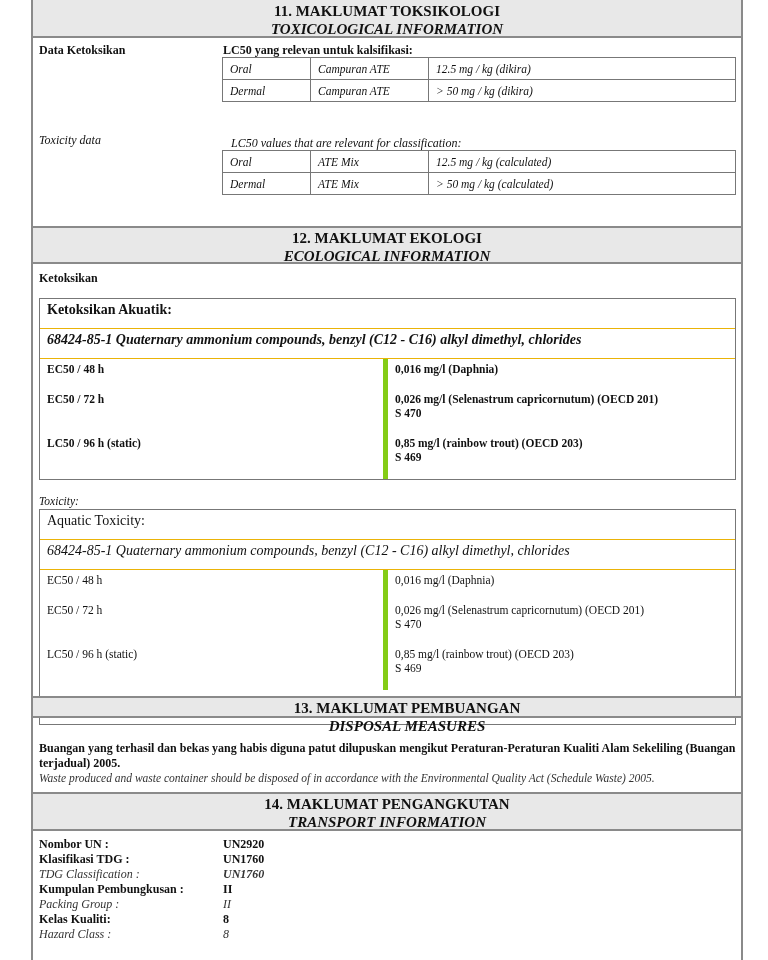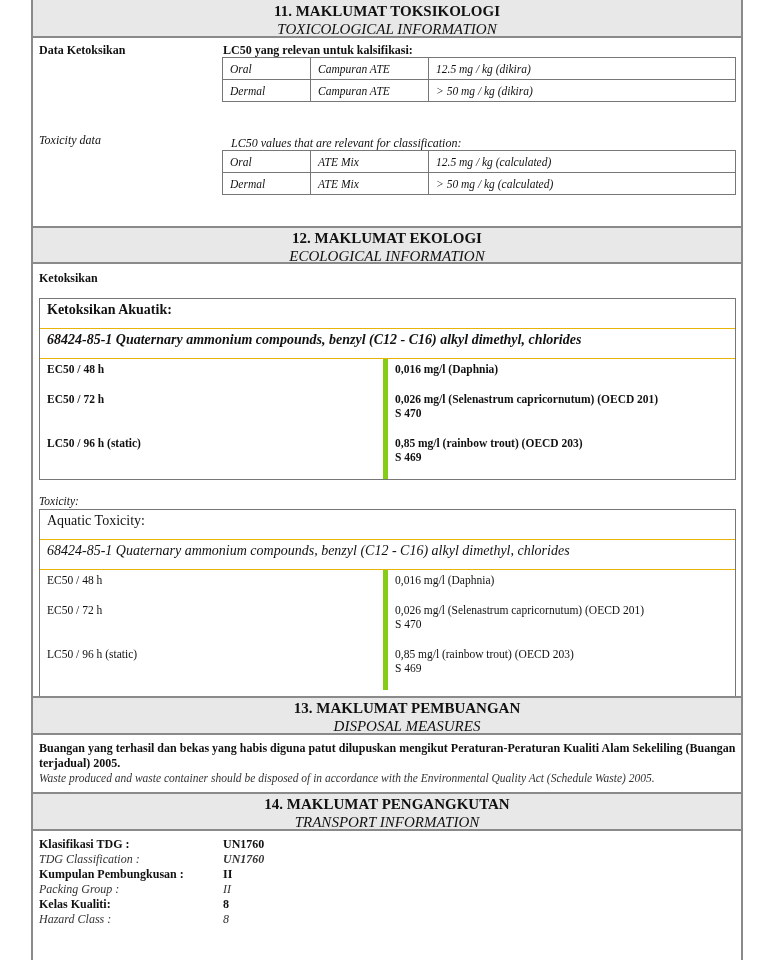--- a/index.html
+++ b/index.html
@@ -4,21 +4,21 @@
 <style>
   html, body { margin: 0; padding: 0; background: #ffffff; }
   body { width: 768px; height: 960px; position: relative; overflow: hidden;
          font-family: "Liberation Serif", "DejaVu Serif", serif; color: #111; }
   .frame { position: absolute; left: 31px; width: 712px; border-left: 2px solid #8a8a8a; border-right: 2px solid #8a8a8a; box-sizing: border-box; }
   .sec-head { position: absolute; left: 31px; width: 712px; box-sizing: border-box;
               background: #e8e8e8; border-top: 2px solid #8a8a8a; border-bottom: 2px solid #8a8a8a;
               border-left: 2px solid #8a8a8a; border-right: 2px solid #8a8a8a;
               text-align: center; font-size: 15px; line-height: 18px; }
   .sec-head .t1 { font-weight: bold; display: block; }
-  .sec-head .t2 { font-style: italic; display: block; }
+  .sec-head .t2 { font-style: italic; display: block; font-weight: bold; }
   .abs { position: absolute; }
   .b { font-weight: bold; }
   .i { font-style: italic; }
   .fs12 { font-size: 12px; }
   .fs11 { font-size: 11.5px; }
   table.small { position: absolute; border-collapse: collapse; font-size: 11.5px; font-style: italic; }
   table.small td { border: 1px solid #777; padding: 0 7px; height: 22px; box-sizing: border-box; }
   .box { position: absolute; left: 39px; width: 697px; border: 1px solid #777; box-sizing: border-box; }
   .box .row { border-bottom: 1px solid #eab308; box-sizing: border-box; padding: 3px 7px; font-size: 14px; }
   .box .row:last-child { border-bottom: none; }
@@ -118,33 +118,34 @@
       <div class="entry">LC50 / 96 h (static)</div>
     </div>
     <div class="c2">
       <div class="entry"><span>0,016 mg/l (Daphnia)</span></div>
       <div class="entry tall"><span>0,026 mg/l (Selenastrum capricornutum) (OECD 201)</span><br><span>S 470</span></div>
       <div class="entry"><span>0,85 mg/l (rainbow trout) (OECD 203)</span><br><span>S 469</span></div>
     </div>
   </div>
 </div>
 
-<div class="sec-head" style="top:696px; height:39px; padding-top:1px;padding-left:40px;">
+<div class="sec-head" style="top:696px; height:22px; padding-top:1px;padding-left:40px;">
   <span class="t1">13. MAKLUMAT PEMBUANGAN</span>
   <span class="t2">DISPOSAL MEASURES</span>
 </div>
 
 <div class="abs b fs12" style="left:39px; top:741px; width:700px; line-height:15px;">Buangan yang terhasil dan bekas yang habis diguna patut dilupuskan mengikut Peraturan-Peraturan Kualiti Alam Sekeliling (Buangan terjadual) 2005.</div>
 <div class="abs i fs11" style="left:39px; top:771px; width:702px; line-height:15px; color:#333;">Waste produced and waste container should be disposed of in accordance with the Environmental Quality Act (Schedule Waste) 2005.</div>
 
 <div class="sec-head" style="top:792px; height:39px; padding-top:1px;">
   <span class="t1">14. MAKLUMAT PENGANGKUTAN</span>
   <span class="t2">TRANSPORT INFORMATION</span>
 </div>
 
 <div class="kv" style="top:837px;">
+  <div class="b"><span class="k">Nombor UN :</span><span>UN2920</span></div>
   <div class="b"><span class="k">Klasifikasi TDG :</span><span>UN1760</span></div>
   <div class="i" style="color:#333;"><span class="k">TDG Classification :</span><span class="b">UN1760</span></div>
   <div class="b"><span class="k">Kumpulan Pembungkusan :</span><span>II</span></div>
   <div class="i" style="color:#333;"><span class="k">Packing Group :</span><span>II</span></div>
   <div class="b"><span class="k">Kelas Kualiti:</span><span>8</span></div>
   <div class="i" style="color:#333;"><span class="k">Hazard Class :</span><span>8</span></div>
 </div>
 
 </body></html>

